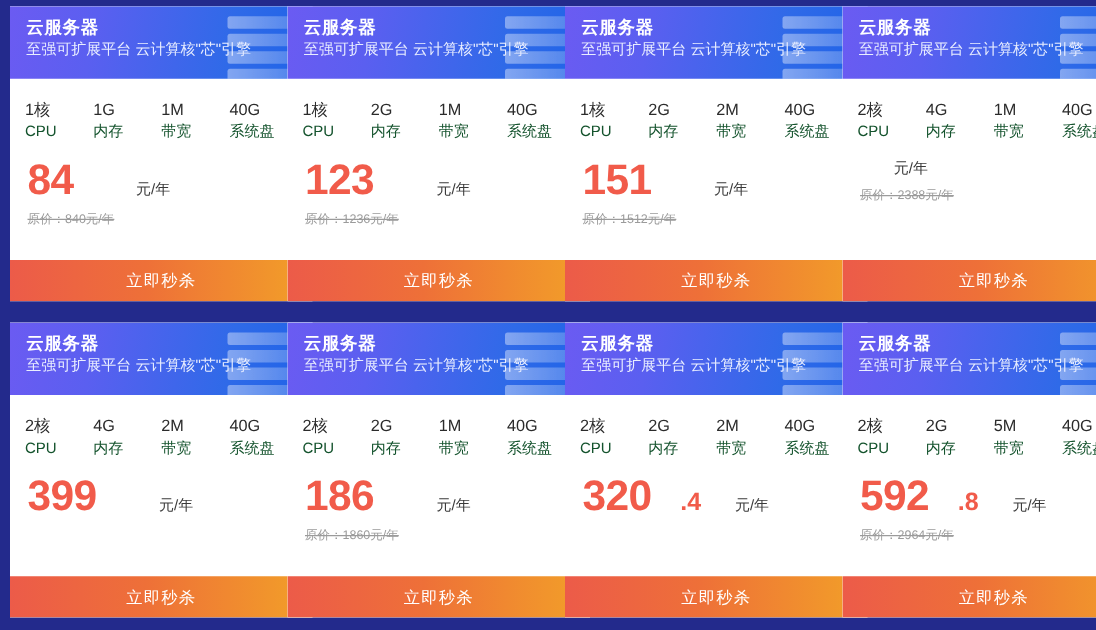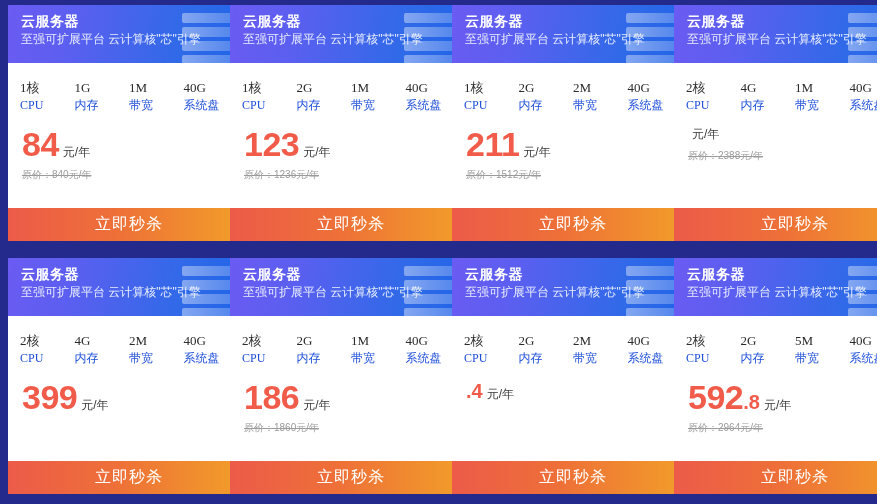--- a/index.html
+++ b/index.html
@@ -84,44 +84,44 @@
     width: 190px;
     position: relative;
     z-index: 2;
   }
 
   
   .specs {
     display: flex;
     padding: 16px 12px 0 12px;
     box-sizing: border-box;
-    font-family: Liberation Serif, serif;
   }
   .spec {
     flex: 1 1 0;
     text-align: left;
   }
   .spec-val {
     font-size: 13px;
     color: #2b2b2b;
     line-height: 18px;
     white-space: nowrap;
   }
   .spec-label {
     font-size: 12px;
-    color: #1d4ed8;
+    color: #14532d;
     line-height: 17px;
     white-space: nowrap;
   }
 
   
   .price-wrap {
     padding: 12px 12px 0 14px;
     display: flex;
     align-items: baseline;
+    gap: 23px;
   }
   .price-int {
     font-size: 34px;
     font-weight: bold;
     color: #f15b4a;
     line-height: 36px;
     letter-spacing: -0.5px;
   }
   .price-dec {
     font-size: 20px;
@@ -143,21 +143,21 @@
     text-decoration: line-through;
   }
 
   
   .buy-btn {
     margin-top: auto;
     height: 33px;
     flex: 0 0 33px;
     background: linear-gradient(90deg, #ec5b49 0%, #ee7038 45%, #f2a128 100%);
     color: #ffffff;
-    font-size: 16px;
+    font-size: 13px;
     display: flex;
     align-items: center;
     justify-content: center;
     cursor: pointer;
     border: none;
     width: 100%;
     font-family: inherit;
     letter-spacing: 1px;
   }
 </style>
@@ -287,21 +287,21 @@
         </div>
 
         <div class="spec">
           <div class="spec-val">40G</div>
           <div class="spec-label">系统盘</div>
         </div>
 
     </div>
 
     <div class="price-wrap">
-      <span class="price-int">211</span>
+      <span class="price-int">151</span>
       <span class="price-dec"></span>
       <span class="price-unit">元/年</span>
     </div>
 
     <div class="orig-price">原价：1512元/年</div>
 
     <button class="buy-btn">立即秒杀</button>
   </div>
     <div class="card">
     <div class="card-header">
@@ -469,20 +469,21 @@
         </div>
 
         <div class="spec">
           <div class="spec-val">40G</div>
           <div class="spec-label">系统盘</div>
         </div>
 
     </div>
 
     <div class="price-wrap">
+      <span class="price-int">320</span>
       <span class="price-dec">.4</span>
       <span class="price-unit">元/年</span>
     </div>
 
 
     <button class="buy-btn">立即秒杀</button>
   </div>
     <div class="card">
     <div class="card-header">
       <div class="server-art">

